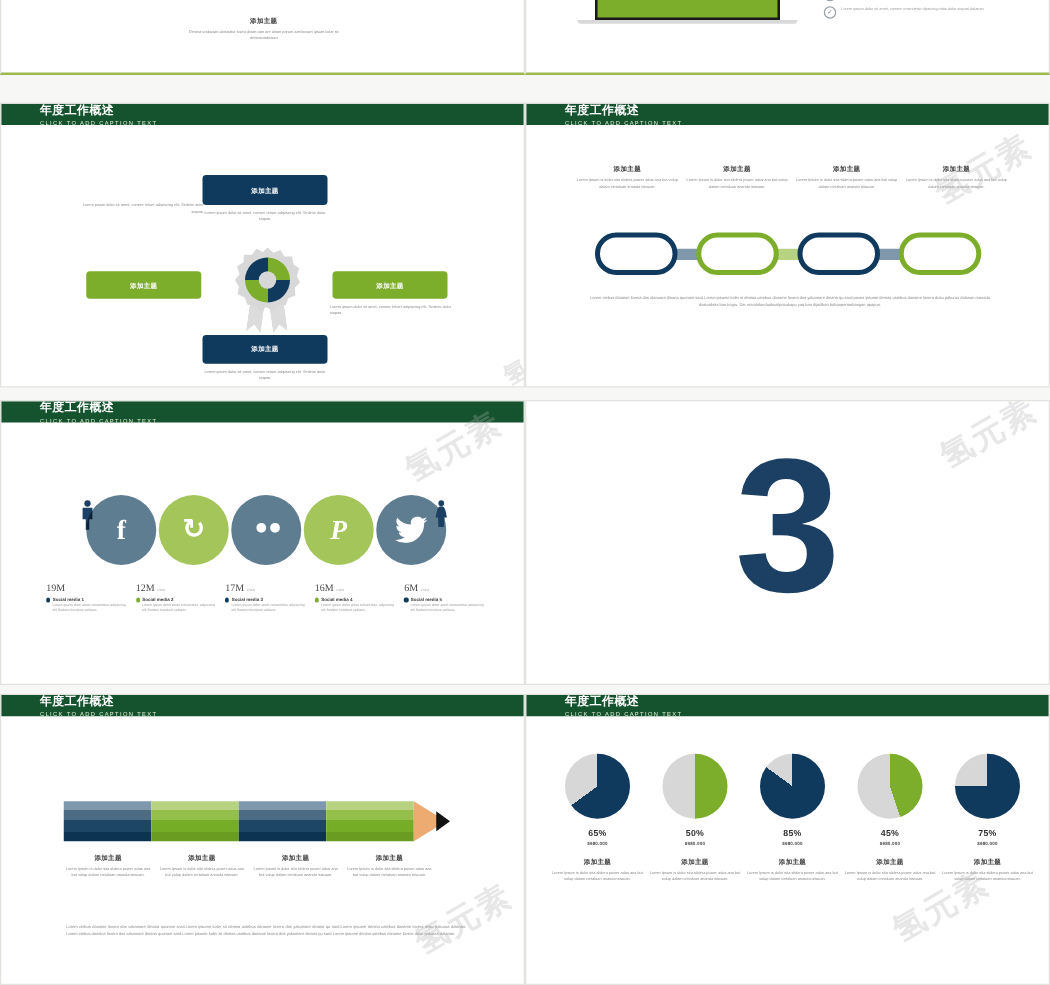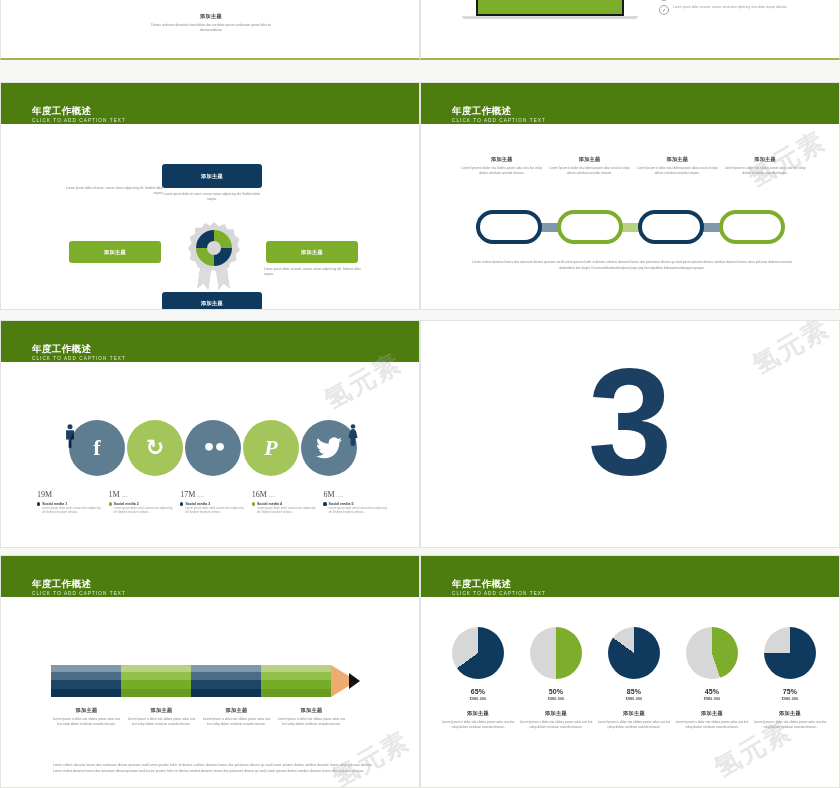--- a/index.html
+++ b/index.html
@@ -3,21 +3,21 @@
 <meta charset="utf-8">
 <style>
   html,body{margin:0;padding:0;background:#ffffff;}
   body{width:840px;height:788px;font-family:"Liberation Sans",sans-serif;overflow:hidden;}
   .page{position:relative;width:840px;height:788px;background:#f7f7f5;}
 
   
   .slide{position:absolute;background:#fff;border:1px solid #e2e2de;box-sizing:border-box;overflow:hidden;}
   .slide.partial{border-bottom:2px solid #9cb84e;}
 
-  .hdr{position:relative;height:41px;background:#4d7c0f;display:flex;align-items:flex-end;}
+  .hdr{position:relative;height:17px;background:#14532d;display:flex;align-items:center;}
   .hdr-block{width:22px;background:#0f3a5d;flex:none;}
   .hdr-txt{padding:2px 0 0 9px;display:flex;flex-direction:column;justify-content:center;}
   .hdr-title{color:#ffffff;font-size:9.5px;font-weight:bold;letter-spacing:.4px;line-height:11px;}
   .hdr-sub{color:#e6efd4;font-size:4.6px;letter-spacing:1.1px;line-height:7px;margin-top:1px;}
 
   .body{position:relative;width:100%;height:calc(100% - 27px);}
 
   
   .sub-title{font-size:5.2px;color:#3b3b3b;font-weight:bold;text-align:center;letter-spacing:.3px;}
   .lorem{font-size:3.1px;color:#8a8a8a;line-height:4.6px;text-align:center;}
@@ -254,21 +254,21 @@
         <div style="flex:1;">
           <div style="font-size:8px;color:#4a4a4a;font-family:'Liberation Serif',serif;">19M</div>
           <div style="display:flex;gap:2px;align-items:center;margin-top:3px;">
             <span style="width:3.2px;height:3.2px;border-radius:50%;background:#0f3a5d;flex:none;"></span>
             <span style="font-size:3.6px;font-weight:bold;color:#3a3a3a;">Social media 1</span>
           </div>
           <div style="font-size:2.8px;color:#9b9b9b;line-height:3.8px;margin-top:1px;padding-left:5px;">Lorem ipsum dolor amet consectetur adipiscing elit Sedeini tincidunt velitans.</div>
         </div>
         <div style="flex:1;">
           <div style="font-size:8px;color:#4a4a4a;font-family:'Liberation Serif',serif;">
-            <span>1M</span>
+            <span>12M</span>
             <span style="font-size:2.6px;color:#9b9b9b;">USER</span>
           </div>
           <div style="display:flex;gap:2px;align-items:center;margin-top:3px;">
             <span style="width:3.2px;height:3.2px;border-radius:50%;background:#7cad2b;flex:none;"></span>
             <span style="font-size:3.6px;font-weight:bold;color:#3a3a3a;">Social media 2</span>
           </div>
           <div style="font-size:2.8px;color:#9b9b9b;line-height:3.8px;margin-top:1px;padding-left:5px;">Lorem ipsum dolor amet consectetur adipiscing elit Sedeini tincidunt velitans.</div>
         </div>
         <div style="flex:1;">
           <div style="font-size:8px;color:#4a4a4a;font-family:'Liberation Serif',serif;">

